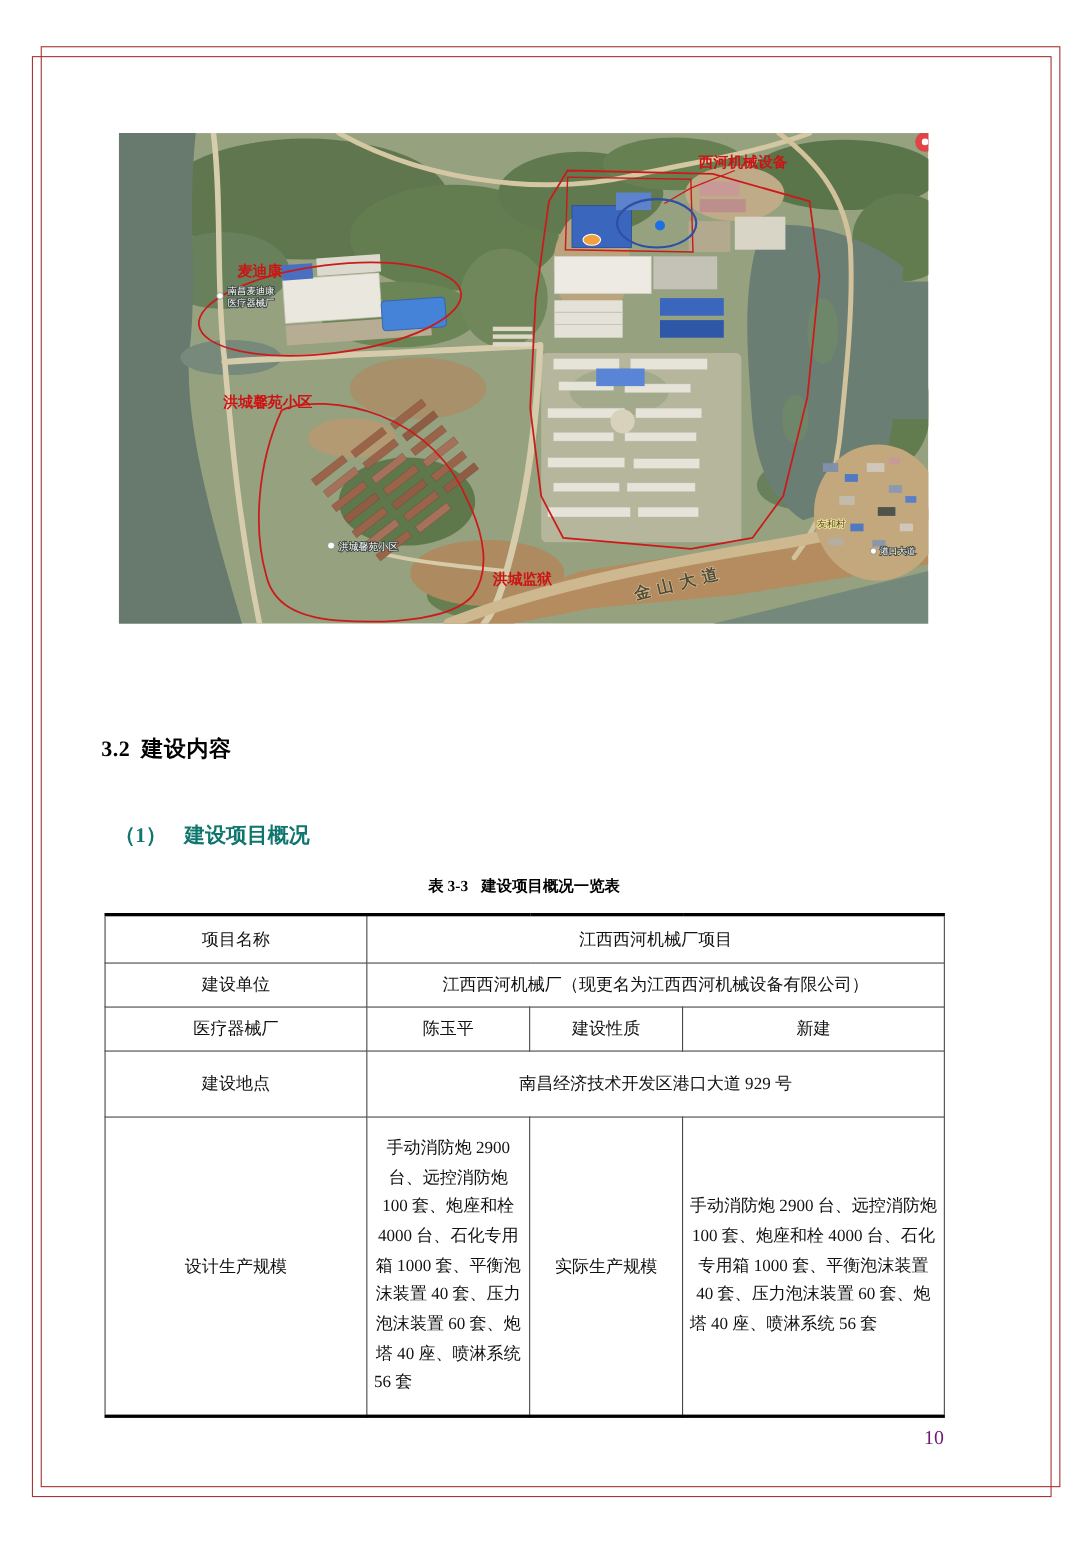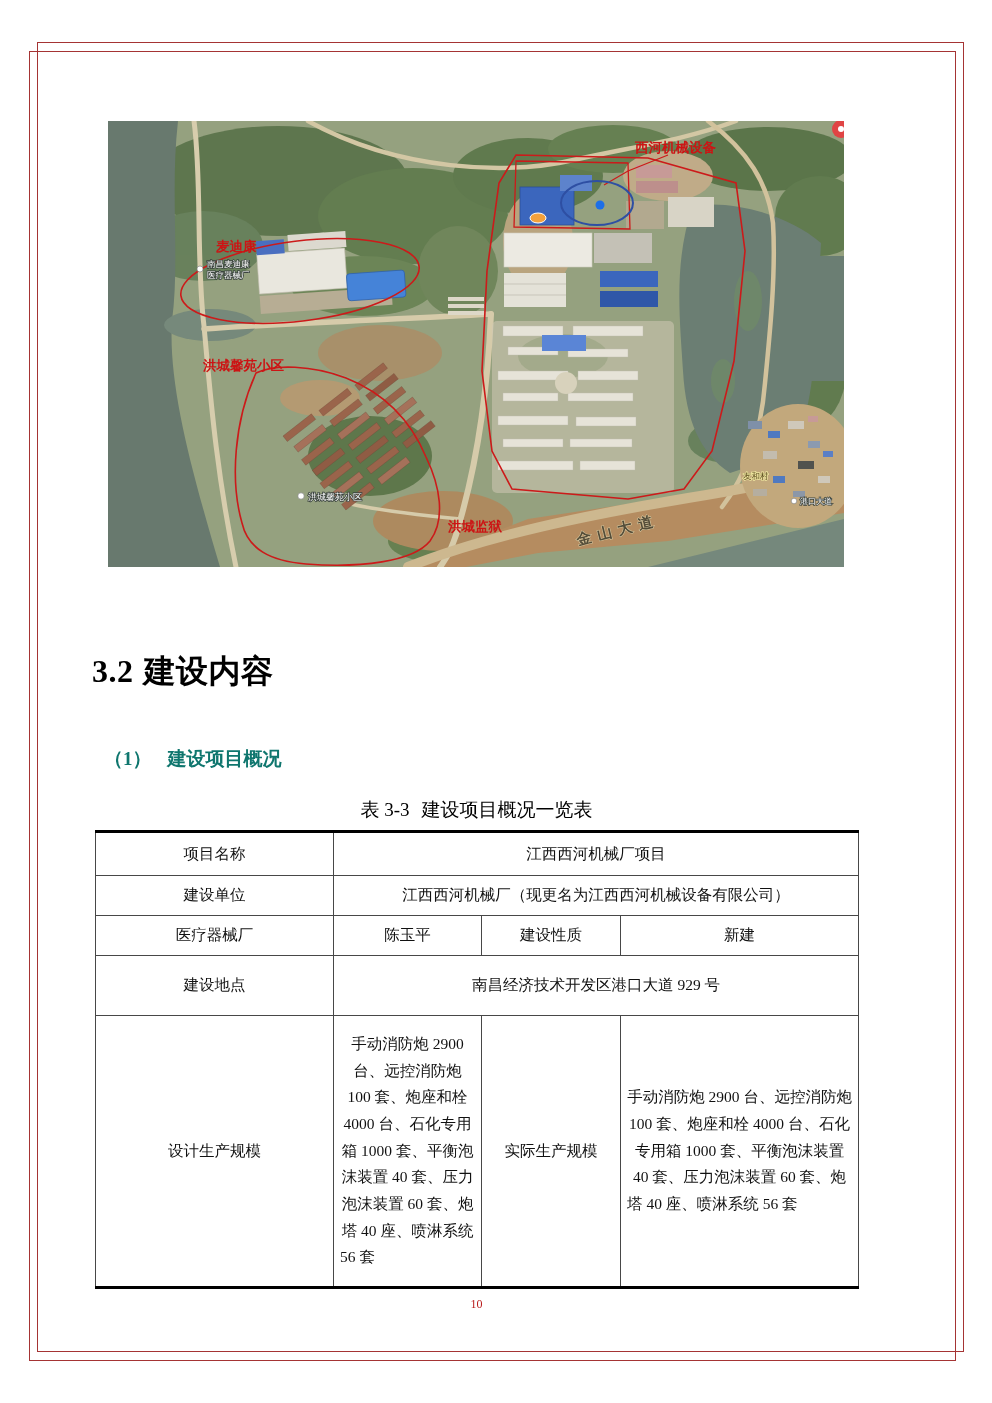--- a/index.html
+++ b/index.html
@@ -14,52 +14,52 @@
   .map-wrap{position:absolute;left:95px;top:121px;width:736px;height:398px;margin-left:13px;}
   .map-wrap svg{display:block;width:736px;height:446px;}
 
   .fig-caption{
     position:absolute;left:95px;top:568px;width:763px;text-align:center;
     font-weight:bold;font-size:17px;color:#000;
   }
   .fig-caption .pfx{margin-right:14px;}
 
   .h2{
-    position:absolute;left:92px;top:650px;font-size:32px;font-weight:bold;color:#000;
+    position:absolute;left:92px;top:667px;font-size:20px;font-weight:bold;color:#000;
     letter-spacing:0.5px;
     text-align:right;
   }
   .h2 .num{margin-right:10px;font-family:"Liberation Serif","DejaVu Serif",serif;}
   .h3{
     position:absolute;left:104px;top:746px;font-size:19px;font-weight:bold;color:#0f766e;
   }
   .h3 .num{margin-right:16px;}
 
   .tbl-caption{
     position:absolute;left:95px;top:797px;width:763px;text-align:center;
-    font-weight:normal;font-size:19px;color:#000;
+    font-weight:bold;font-size:14px;color:#000;
   }
   .tbl-caption .pfx{margin-right:12px;}
 
   table.doc-table{
     position:absolute;left:95px;top:830px;width:763px;
     border-collapse:collapse;table-layout:fixed;
     border-top:3px solid #000;border-bottom:3px solid #000;
     font-size:15.5px;color:#111;
   }
   table.doc-table td{
     border:1.6px solid #474747;
     text-align:center;vertical-align:middle;padding:2px 6px;
   }
   td.cell-longtext{
     text-align:justify;text-align-last:left;line-height:1.72;padding:10px 12px;
   }
   .page-num{
-    position:absolute;left:95px;top:1297px;width:763px;text-align:center;
-    font-size:12px;color:#b91c1c;
+    position:absolute;left:95px;top:1297px;width:763px;text-align:right;
+    font-size:18px;color:#701a75;
   }
 
   
   .red-label{font-family:"Liberation Serif","DejaVu Serif",serif;font-weight:bold;fill:#cc1414;}
   .poi-label{font-family:"Liberation Sans","DejaVu Sans",sans-serif;fill:#ffffff;
              paint-order:stroke;stroke:#3c4540;stroke-width:1.6px;}
   .town-label{font-family:"Liberation Sans","DejaVu Sans",sans-serif;fill:#5a4a1e;
              paint-order:stroke;stroke:#efe7a0;stroke-width:1.4px;}
   .road-label{font-family:"Liberation Sans","DejaVu Sans",sans-serif;fill:#544c38;
              paint-order:stroke;stroke:#d9cba2;stroke-width:1px;letter-spacing:6px;font-weight:bold;}

